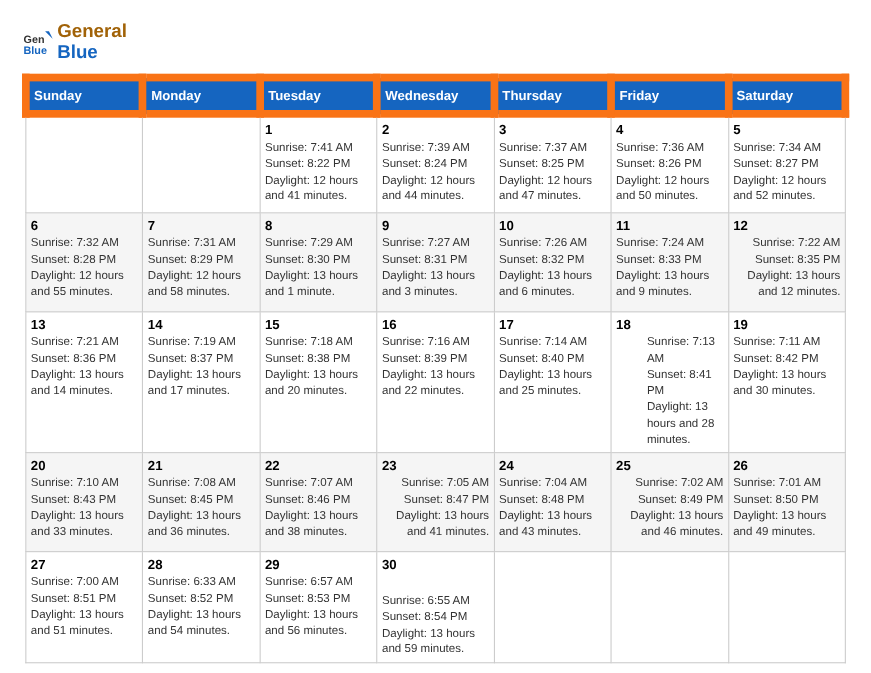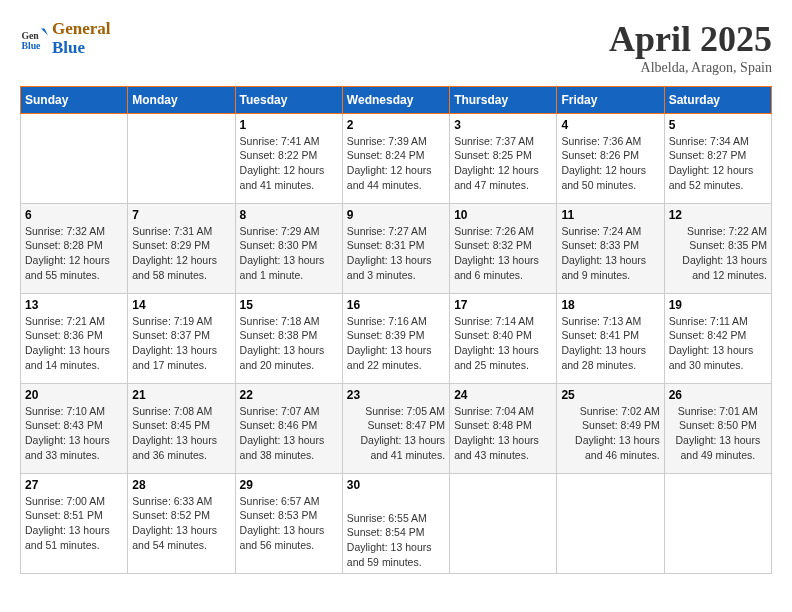--- a/index.html
+++ b/index.html
@@ -6,23 +6,22 @@
     body {
       font-family: Arial, sans-serif;
       background: #fff;
       width: 792px;
       min-height: 612px;
       padding: 20px;
     }
     .header-area {
       display: flex;
       justify-content: space-between;
-      align-items: flex-start;
+      align-items: center;
       margin-bottom: 10px;
-      font-family: Liberation Serif, serif;
     }
     .logo {
       display: flex;
       align-items: center;
       gap: 4px;
     }
     .logo-icon {
       width: 28px;
       height: 28px;
     }
@@ -44,21 +43,21 @@
       border-collapse: collapse;
       font-size: 10.5px;
     }
     thead th {
       background-color: #1565c0;
       color: #fff;
       padding: 6px 4px;
       text-align: left;
       font-size: 12px;
       font-weight: bold;
-      border: 1px solid #f97316;
+      border: 7px solid #f97316;
     }
     tbody td {
       border: 1px solid #ccc;
       vertical-align: top;
       padding: 4px;
       width: calc(100% / 7);
       min-height: 80px;
       height: 90px;
     }
     .day-num {
@@ -89,24 +88,20 @@
     <svg class="logo-icon" viewBox="0 0 40 40">
       <text x="2" y="20" font-size="14" font-weight="bold" fill="#333">Gen</text>
       <text x="2" y="34" font-size="14" font-weight="bold" fill="#1565c0">Blue</text>
       <polygon points="30,5 40,15 35,5" fill="#1565c0"></polygon>
     </svg>
     <div>
       <div style="font-size:17px;font-weight:bold;color:#a16207;line-height:1.1;">General</div>
       <div style="font-size:17px;font-weight:bold;color:#1565c0;line-height:1.1;">Blue</div>
     </div>
   </div>
-  <div class="title-area">
-    <div class="calendar-title">April 2025</div>
-    <div class="calendar-subtitle">Albelda, Aragon, Spain</div>
-  </div>
 </div>
 
 <table>
   <thead>
     <tr>
     <th>Sunday</th>
         <th>Monday</th>
         <th>Tuesday</th>
         <th>Wednesday</th>
         <th>Thursday</th>
@@ -219,21 +214,21 @@
 Daylight: 13 hours and 22 minutes.</div>
         </td>
         <td>
           <span class="day-num">17</span>
           <div class="cell-content" style="white-space: pre-line;">Sunrise: 7:14 AM
 Sunset: 8:40 PM
 Daylight: 13 hours and 25 minutes.</div>
         </td>
         <td>
           <span class="day-num">18</span>
-          <div class="cell-content" style="white-space: pre-line;">Sunrise: 7:13 AM
+          <div class="cell-content" style="white-space: pre-line; margin-left: 28px;">Sunrise: 7:13 AM
 Sunset: 8:41 PM
 Daylight: 13 hours and 28 minutes.</div>
         </td>
         <td>
           <span class="day-num">19</span>
           <div class="cell-content" style="white-space: pre-line;">Sunrise: 7:11 AM
 Sunset: 8:42 PM
 Daylight: 13 hours and 30 minutes.</div>
         </td>
       </tr>
@@ -269,21 +264,21 @@
 Daylight: 13 hours and 43 minutes.</div>
         </td>
         <td>
           <span class="day-num">25</span>
           <div class="cell-content" style="white-space: pre-line; text-align: right;">Sunrise: 7:02 AM
 Sunset: 8:49 PM
 Daylight: 13 hours and 46 minutes.</div>
         </td>
         <td>
           <span class="day-num">26</span>
-          <div class="cell-content" style="white-space: pre-line; text-align: center;">Sunrise: 7:01 AM
+          <div class="cell-content" style="white-space: pre-line;">Sunrise: 7:01 AM
 Sunset: 8:50 PM
 Daylight: 13 hours and 49 minutes.</div>
         </td>
       </tr>
       <tr>
         <td>
           <span class="day-num">27</span>
           <div class="cell-content" style="white-space: pre-line;">Sunrise: 7:00 AM
 Sunset: 8:51 PM
 Daylight: 13 hours and 51 minutes.</div>

